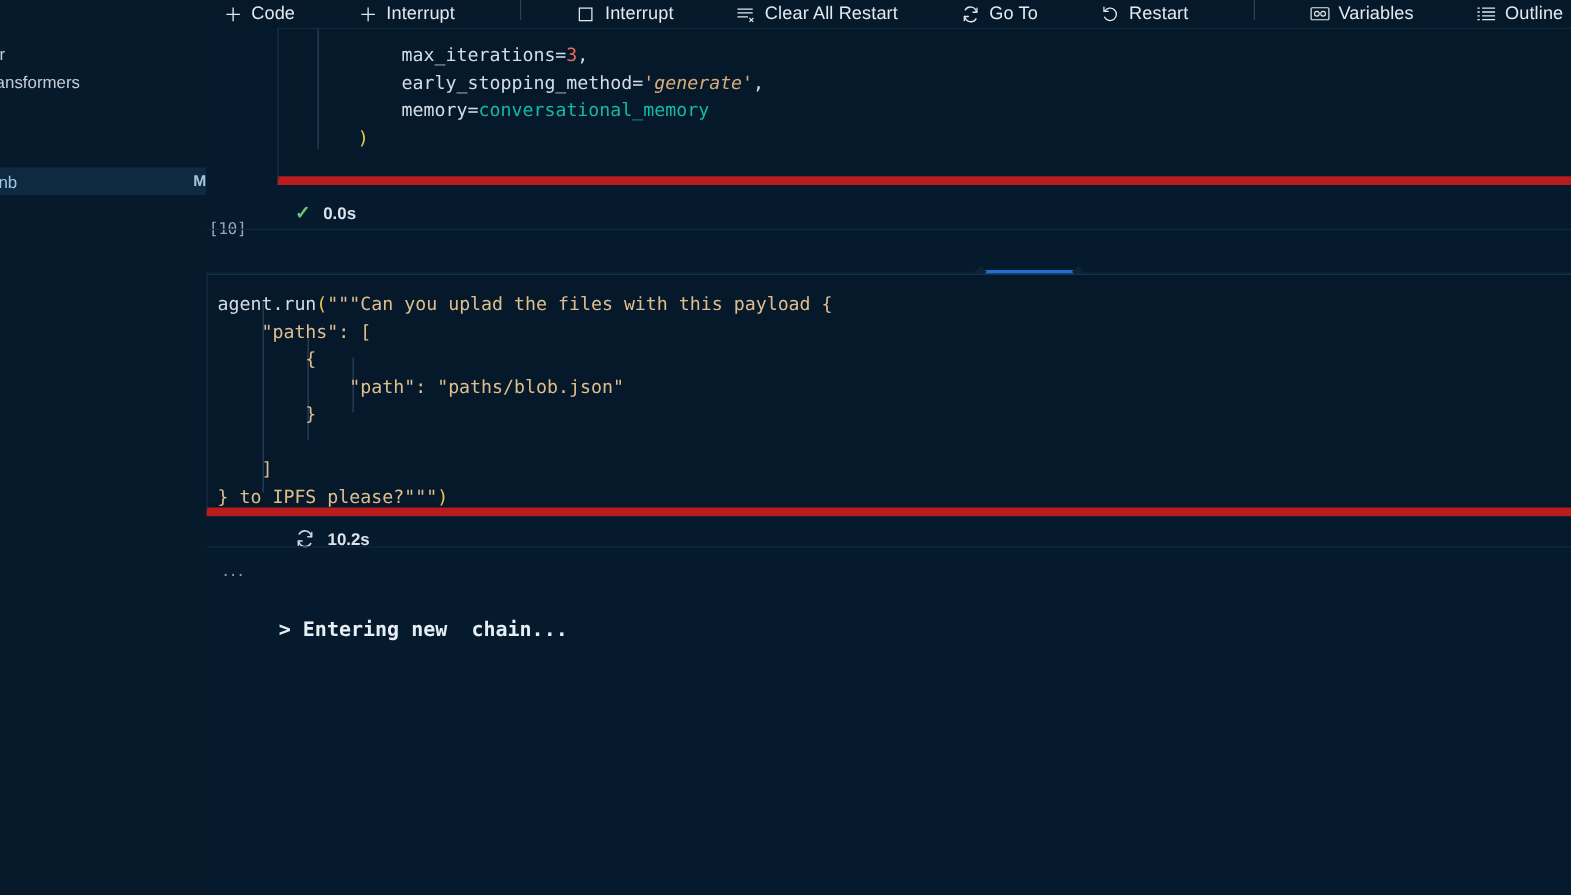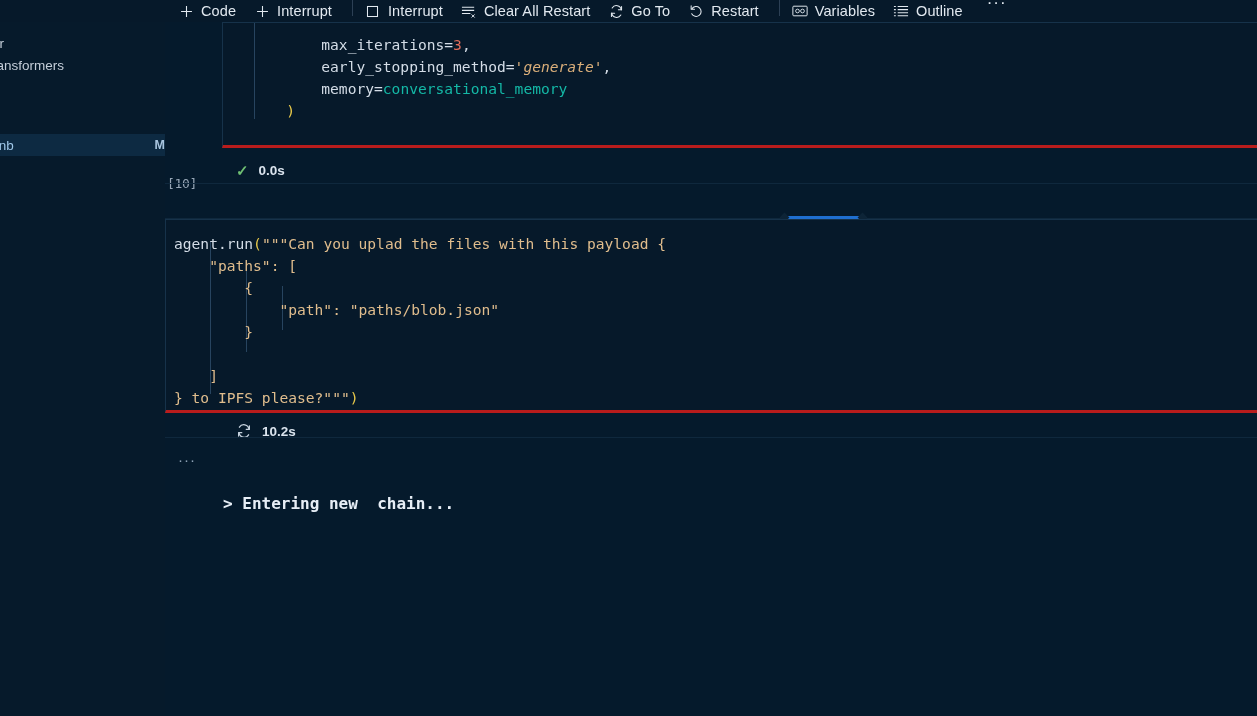--- a/index.html
+++ b/index.html
@@ -29,20 +29,21 @@
   .toolbar {
     height: 22px;
     flex: 0 0 22px;
     display: flex;
     padding-left: 178px;
     background: #06192a;
     font-size: 14.5px;
     color: #e2e9f0;
     position: relative;
     z-index: 6;
+    gap: 32px;
   }
   .tb-item {
     display: flex;
     align-items: center;
     gap: 7px;
     padding: 0 10px 0 0;
     margin-right: 8px;
     white-space: nowrap;
     cursor: pointer;
     line-height: 1;
@@ -167,21 +168,21 @@
 
   .cell-editor {
     flex: 1 1 auto;
     background: #06192a;
     position: relative;
     min-width: 0;
   }
   .cell-editor.bordered {
     border-left: 1px solid #16324a;
     border-top: 1px solid #16324a;
-    border-bottom: 3px solid #b91c1c;
+    border-bottom: 7px solid #b91c1c;
   }
 
   
   .code {
     font-family: "DejaVu Sans Mono", monospace;
     font-size: 14.6px;
     line-height: 22px;
     white-space: pre;
     color: #d6dee8;
     position: relative;

